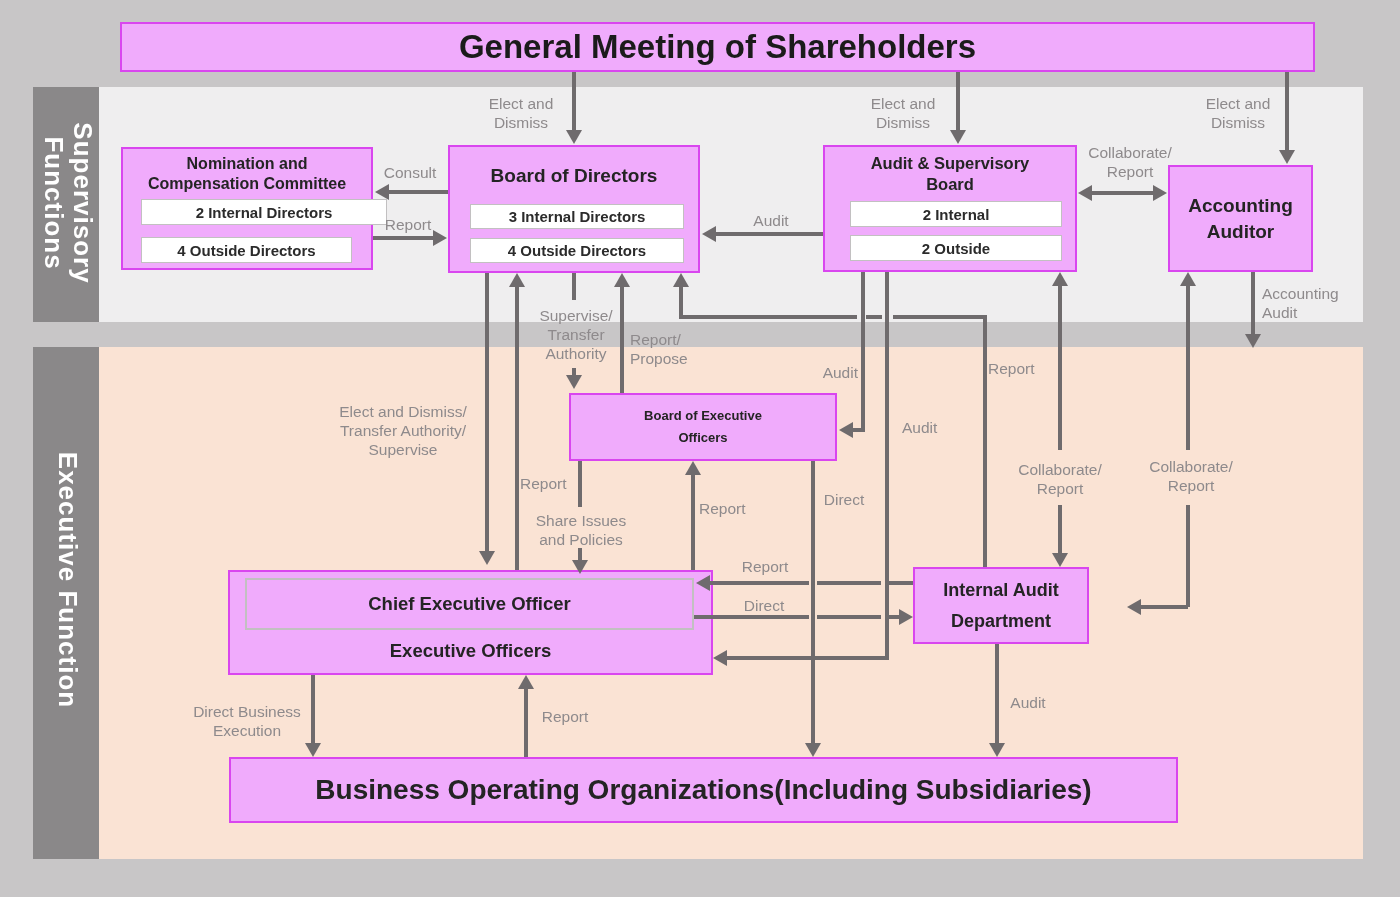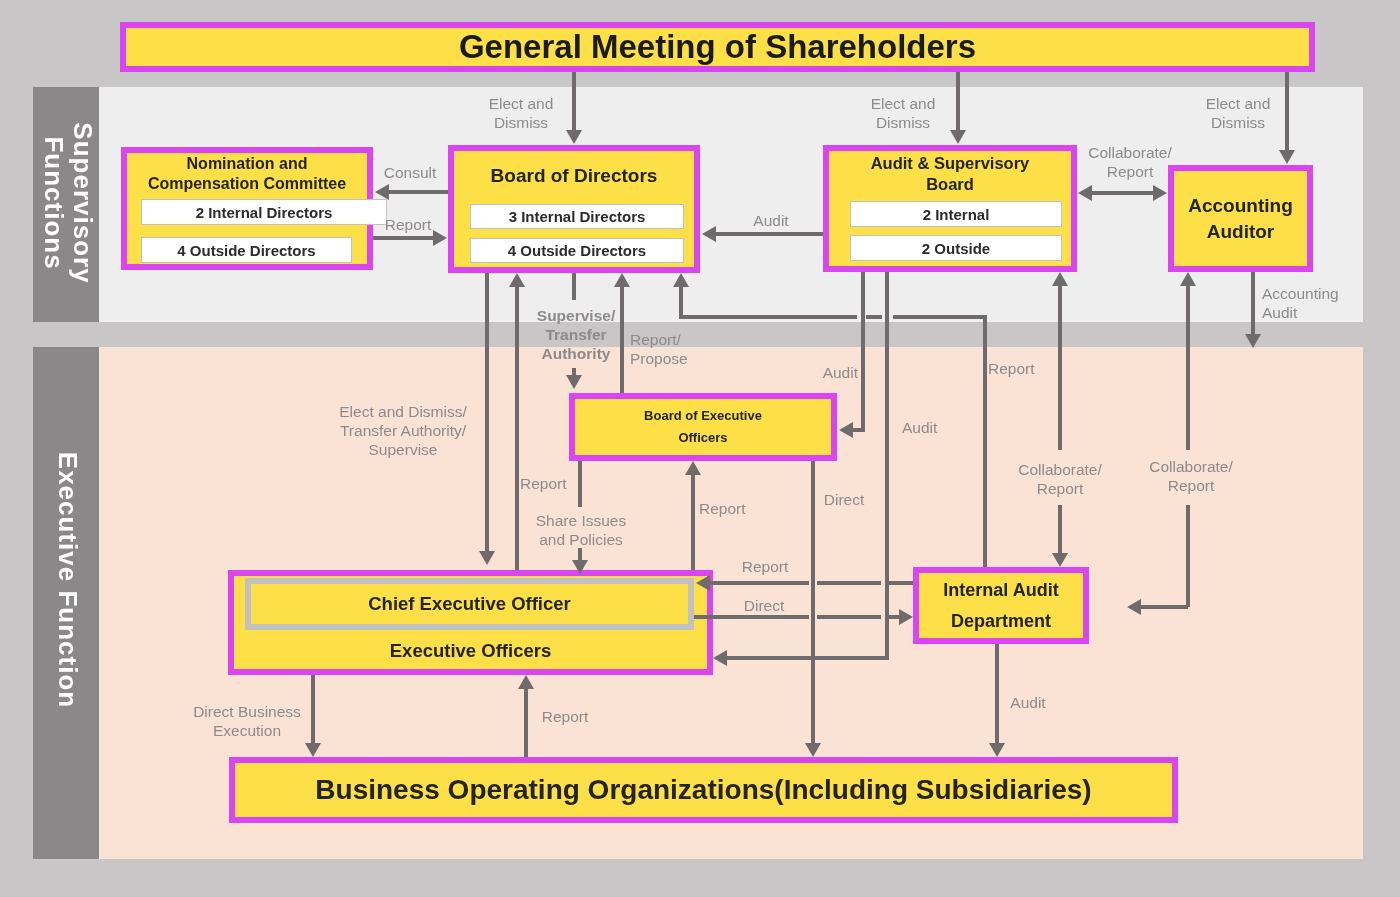--- a/index.html
+++ b/index.html
@@ -2,21 +2,21 @@
 <html><head>
 <meta charset="utf-8">
 <style>
   html,body{margin:0;padding:0;background:#c8c6c7;}
   #stage{position:relative;width:1400px;height:897px;background:#c8c6c7;overflow:hidden;
          font-family:"Liberation Sans","DejaVu Sans",sans-serif;}
   .panel{position:absolute;}
   .band{position:absolute;background:#8a8889;}
   .vlabel{position:absolute;color:#fff;font-weight:bold;text-align:center;
           transform:rotate(90deg);white-space:pre-line;line-height:1.12;letter-spacing:1px;}
-  .box{position:absolute;background:#fde047;border:6px solid #d946ef;box-sizing:border-box;}
+  .box{position:absolute;background:#f0abfc;border:2px solid #d946ef;box-sizing:border-box;}
   .sub{position:absolute;background:#fff;border:1px solid #c2c0c1;box-sizing:border-box;
        display:flex;align-items:center;justify-content:center;
        font-weight:bold;font-size:15px;color:#2b2b2b;}
   .title{color:#242424;font-weight:bold;text-align:center;white-space:pre-line;}
   .vl,.hl{position:absolute;background:#6f6b6d;}
   .ad{position:absolute;width:0;height:0;border-left:8px solid transparent;
       border-right:8px solid transparent;border-top:14px solid #6f6b6d;}
   .au{position:absolute;width:0;height:0;border-left:8px solid transparent;
       border-right:8px solid transparent;border-bottom:14px solid #6f6b6d;}
   .al{position:absolute;width:0;height:0;border-top:8px solid transparent;
@@ -185,21 +185,21 @@
 Dismiss</div>
   <div class="lbl" style="left:1176px;top:95px;width:124px;">Elect and
 Dismiss</div>
   <div class="lbl" style="left:368px;top:164px;width:84px;">Consult</div>
   <div class="lbl" style="left:366px;top:216px;width:84px;">Report</div>
   <div class="lbl" style="left:731px;top:212px;width:80px;">Audit</div>
   <div class="lbl" style="left:1068px;top:144px;width:124px;">Collaborate/
 Report</div>
   <div class="lbl tl" style="left:1262px;top:285px;width:110px;">Accounting
 Audit</div>
-  <div class="lbl" style="left:514px;top:307px;width:124px;font-weight:bold;">Supervise/
+  <div class="lbl" style="left:514px;top:307px;width:124px;">Supervise/
 Transfer
 Authority</div>
   <div class="lbl tl" style="left:630px;top:331px;width:90px;">Report/
 Propose</div>
   <div class="lbl tl" style="left:988px;top:360px;width:70px;">Report</div>
   <div class="lbl tr" style="left:798px;top:364px;width:60px;">Audit</div>
   <div class="lbl tl" style="left:902px;top:419px;width:70px;">Audit</div>
   <div class="lbl" style="left:998px;top:461px;width:124px;">Collaborate/
 Report</div>
   <div class="lbl" style="left:1129px;top:458px;width:124px;">Collaborate/

